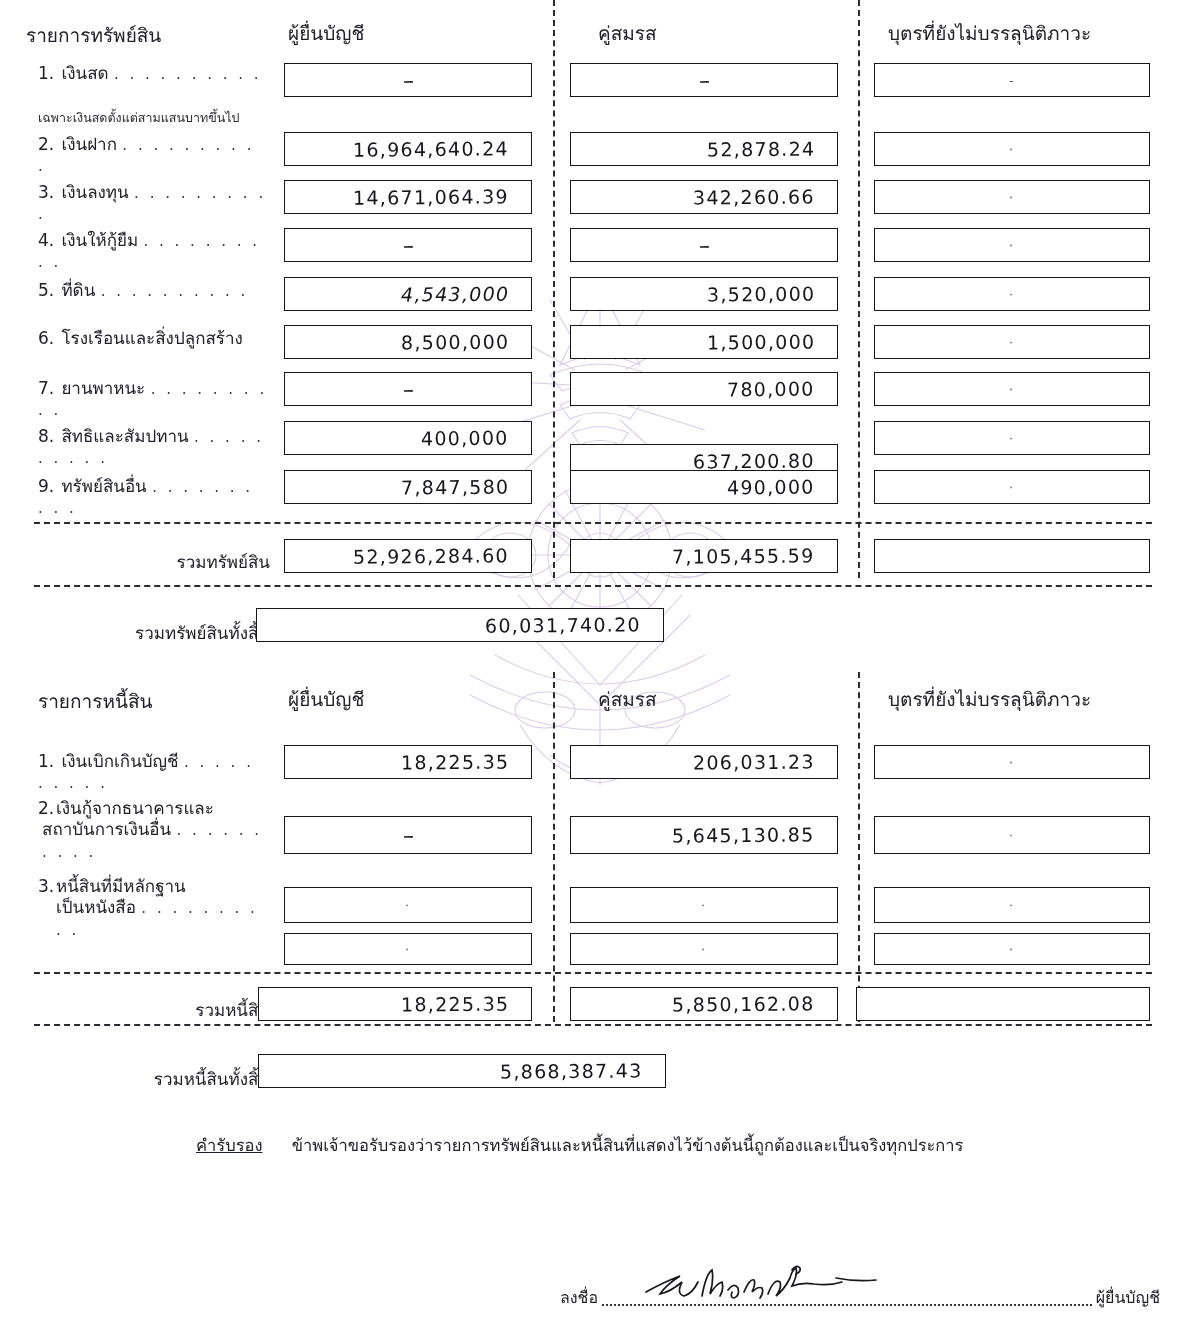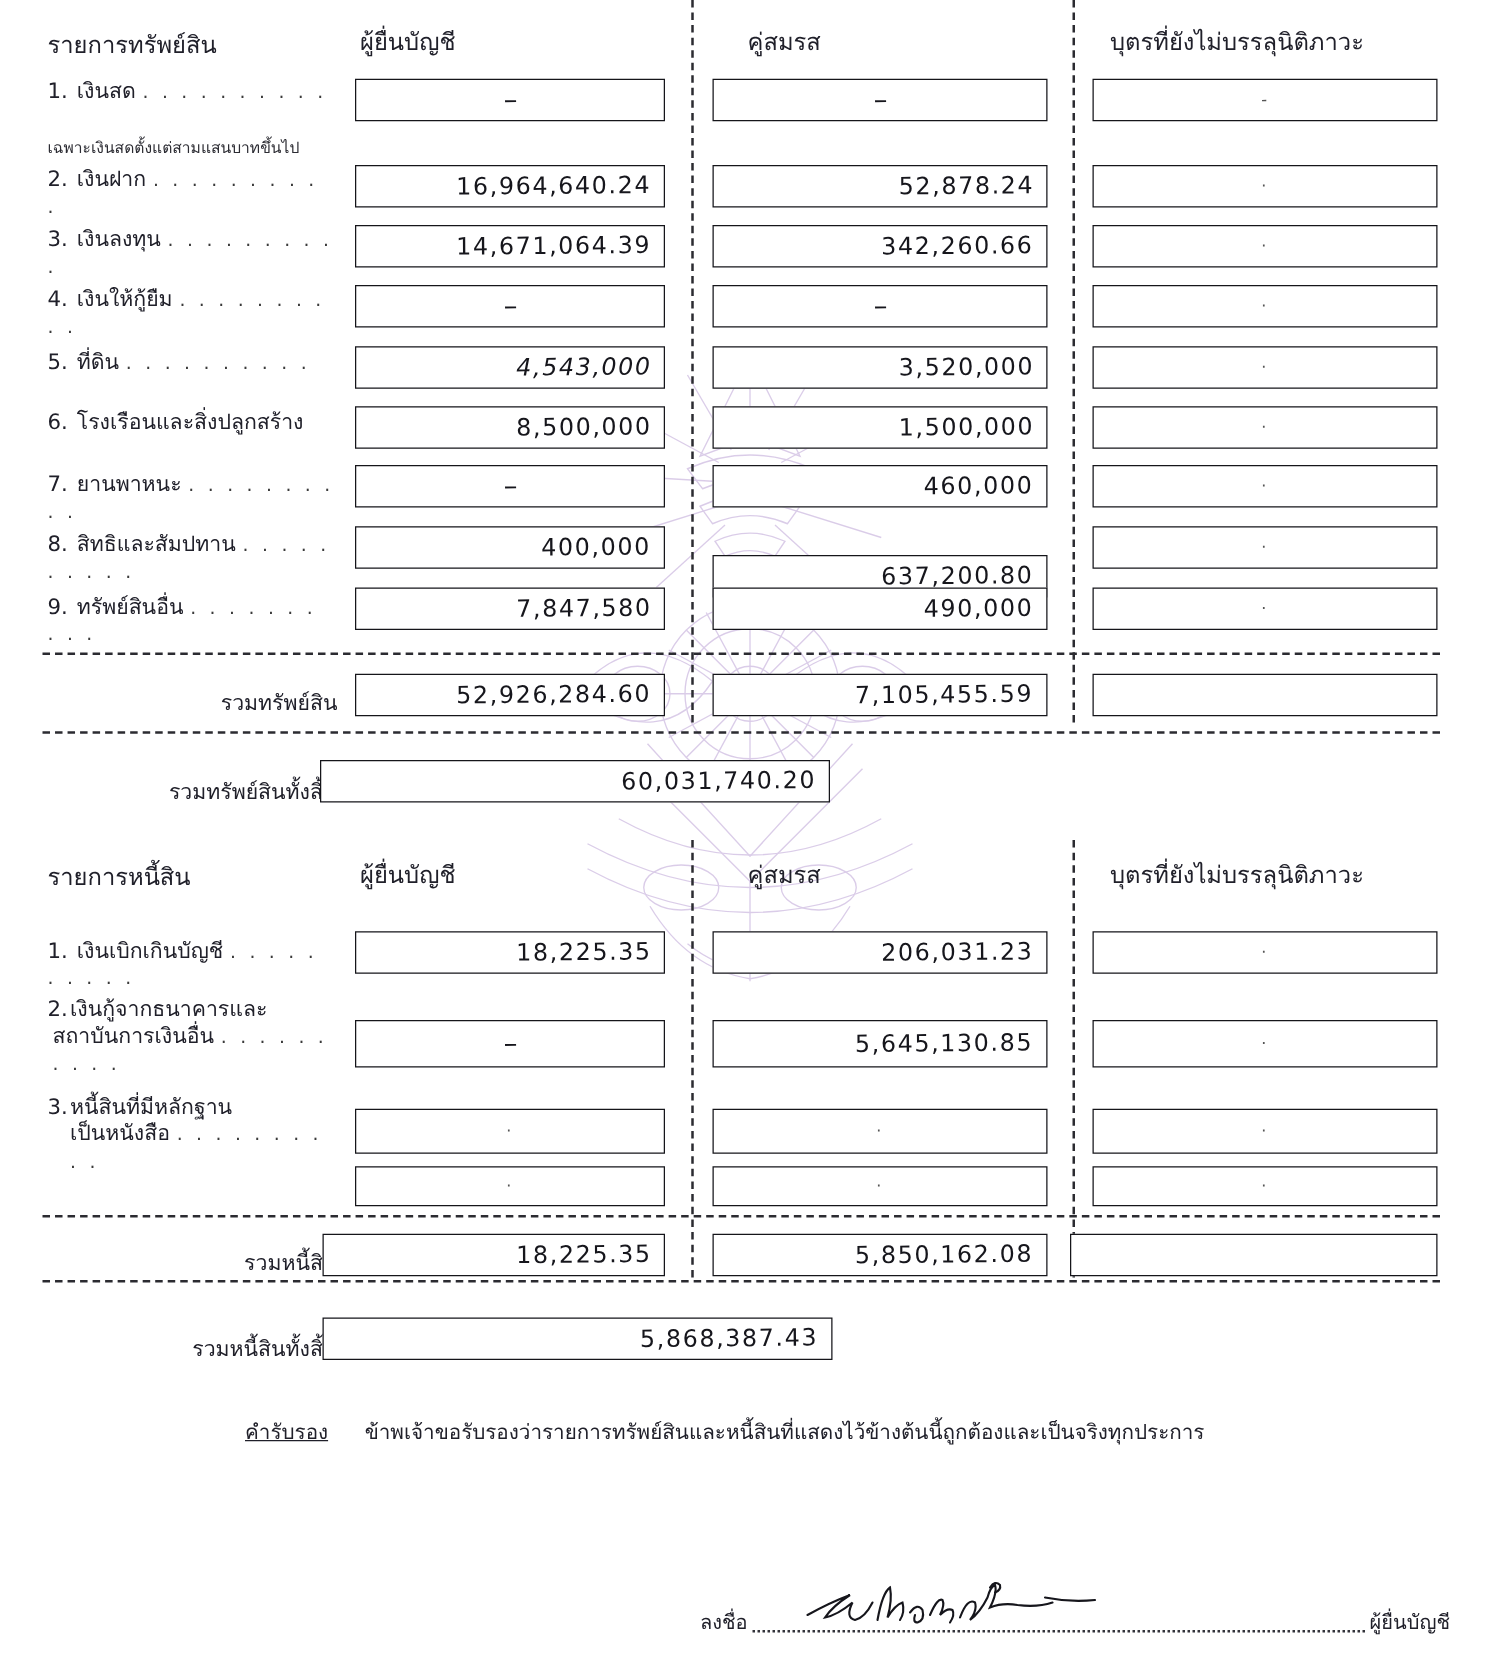--- a/index.html
+++ b/index.html
@@ -51,21 +51,21 @@
 
   
   .box{
     box-sizing:border-box;
     border:1.6px solid #15151a;
     background:#fff;
     height:34px;
     display:flex;
     align-items:center;
     justify-content:flex-end;
-    padding-right:10px;
+    padding-right:22px;
     font-family:"DejaVu Sans","Liberation Sans",sans-serif;
     font-size:19px;
     letter-spacing:1.2px;
     color:#111;
   }
   .box.center{justify-content:center;padding-right:0;}
   .box.b1{position:absolute;left:284px;width:248px;}
   .box.b2{position:absolute;left:570px;width:268px;}
   .box.b3{position:absolute;left:874px;width:276px;}
 
@@ -202,21 +202,21 @@
 
     <path d="M120 470 q30 50 80 58 q50 -8 80 -58"></path>
     <path d="M150 500 q50 40 100 0"></path>
     <ellipse cx="145" cy="455" rx="30" ry="18"></ellipse>
     <ellipse cx="255" cy="455" rx="30" ry="18"></ellipse>
   </g>
 </svg>
 
 <div class="page">
 
-  <div class="hdr" style="left:38px;top:20px;">รายการทรัพย์สิน</div>
+  <div class="hdr" style="left:26px;top:20px;">รายการทรัพย์สิน</div>
   <div class="hdr" style="left:288px;top:18px;">ผู้ยื่นบัญชี</div>
   <div class="hdr" style="left:598px;top:18px;">คู่สมรส</div>
   <div class="hdr" style="left:888px;top:18px;">บุตรที่ยังไม่บรรลุนิติภาวะ</div>
 
   <div class="vdash" style="left:553px;top:0px;height:578px;"></div>
   <div class="vdash" style="left:858px;top:0px;height:578px;"></div>
   <div class="vdash" style="left:553px;top:672px;height:350px;"></div>
   <div class="vdash" style="left:858px;top:672px;height:350px;"></div>
 
   <div class="row" style="top:63px;">
@@ -326,21 +326,21 @@
     <div class="lbl">
       <span class="num">7.</span>
       <span>ยานพาหนะ</span>
       <span class="dots">. . . . . . . . . .</span>
     </div>
   </div>
   <div class="box b1 center" style="top:372px;">
       <span class="hw dash">–</span>
     </div>
   <div class="box b2" style="top:372px;">
-      <span class="hw">460,000</span>
+      <span class="hw">780,000</span>
     </div>
   <div class="box b3 center" style="top:372px;">
       <span class="hw tiny">·</span>
     </div>
 
   <div class="row" style="top:426px;">
     <div class="lbl">
       <span class="num">8.</span>
       <span>สิทธิและสัมปทาน</span>
       <span class="dots">. . . . . . . . . .</span>

